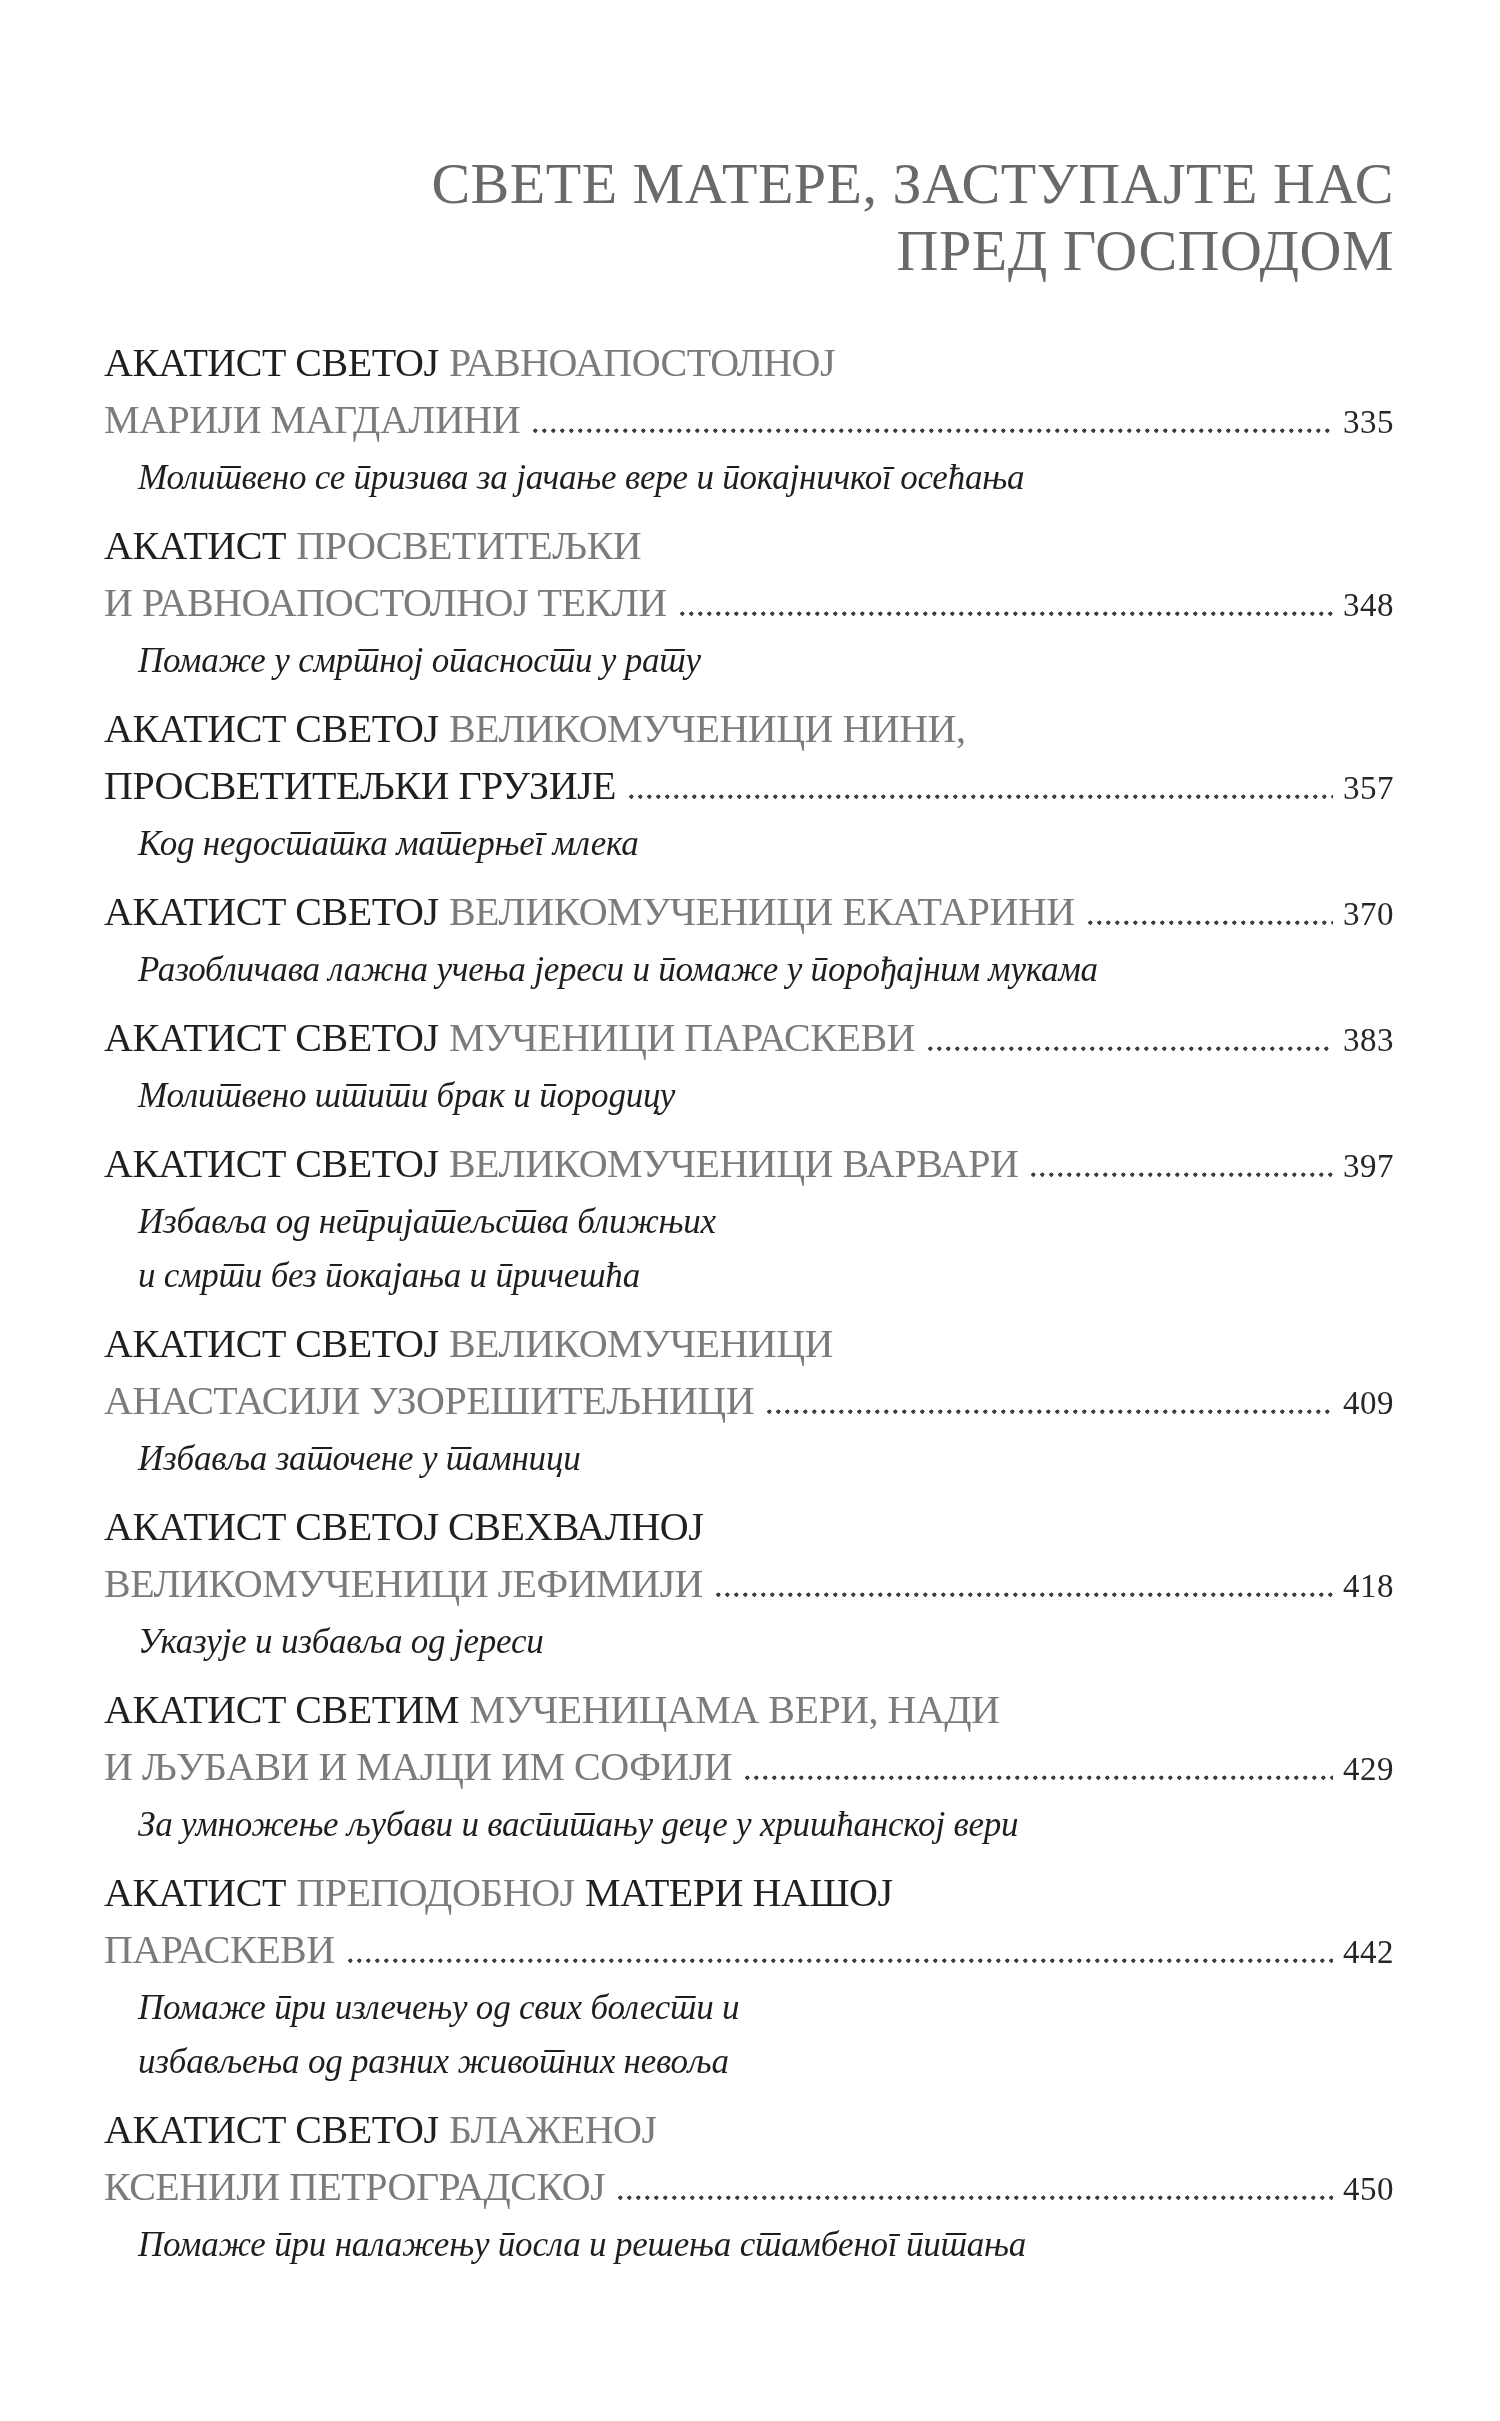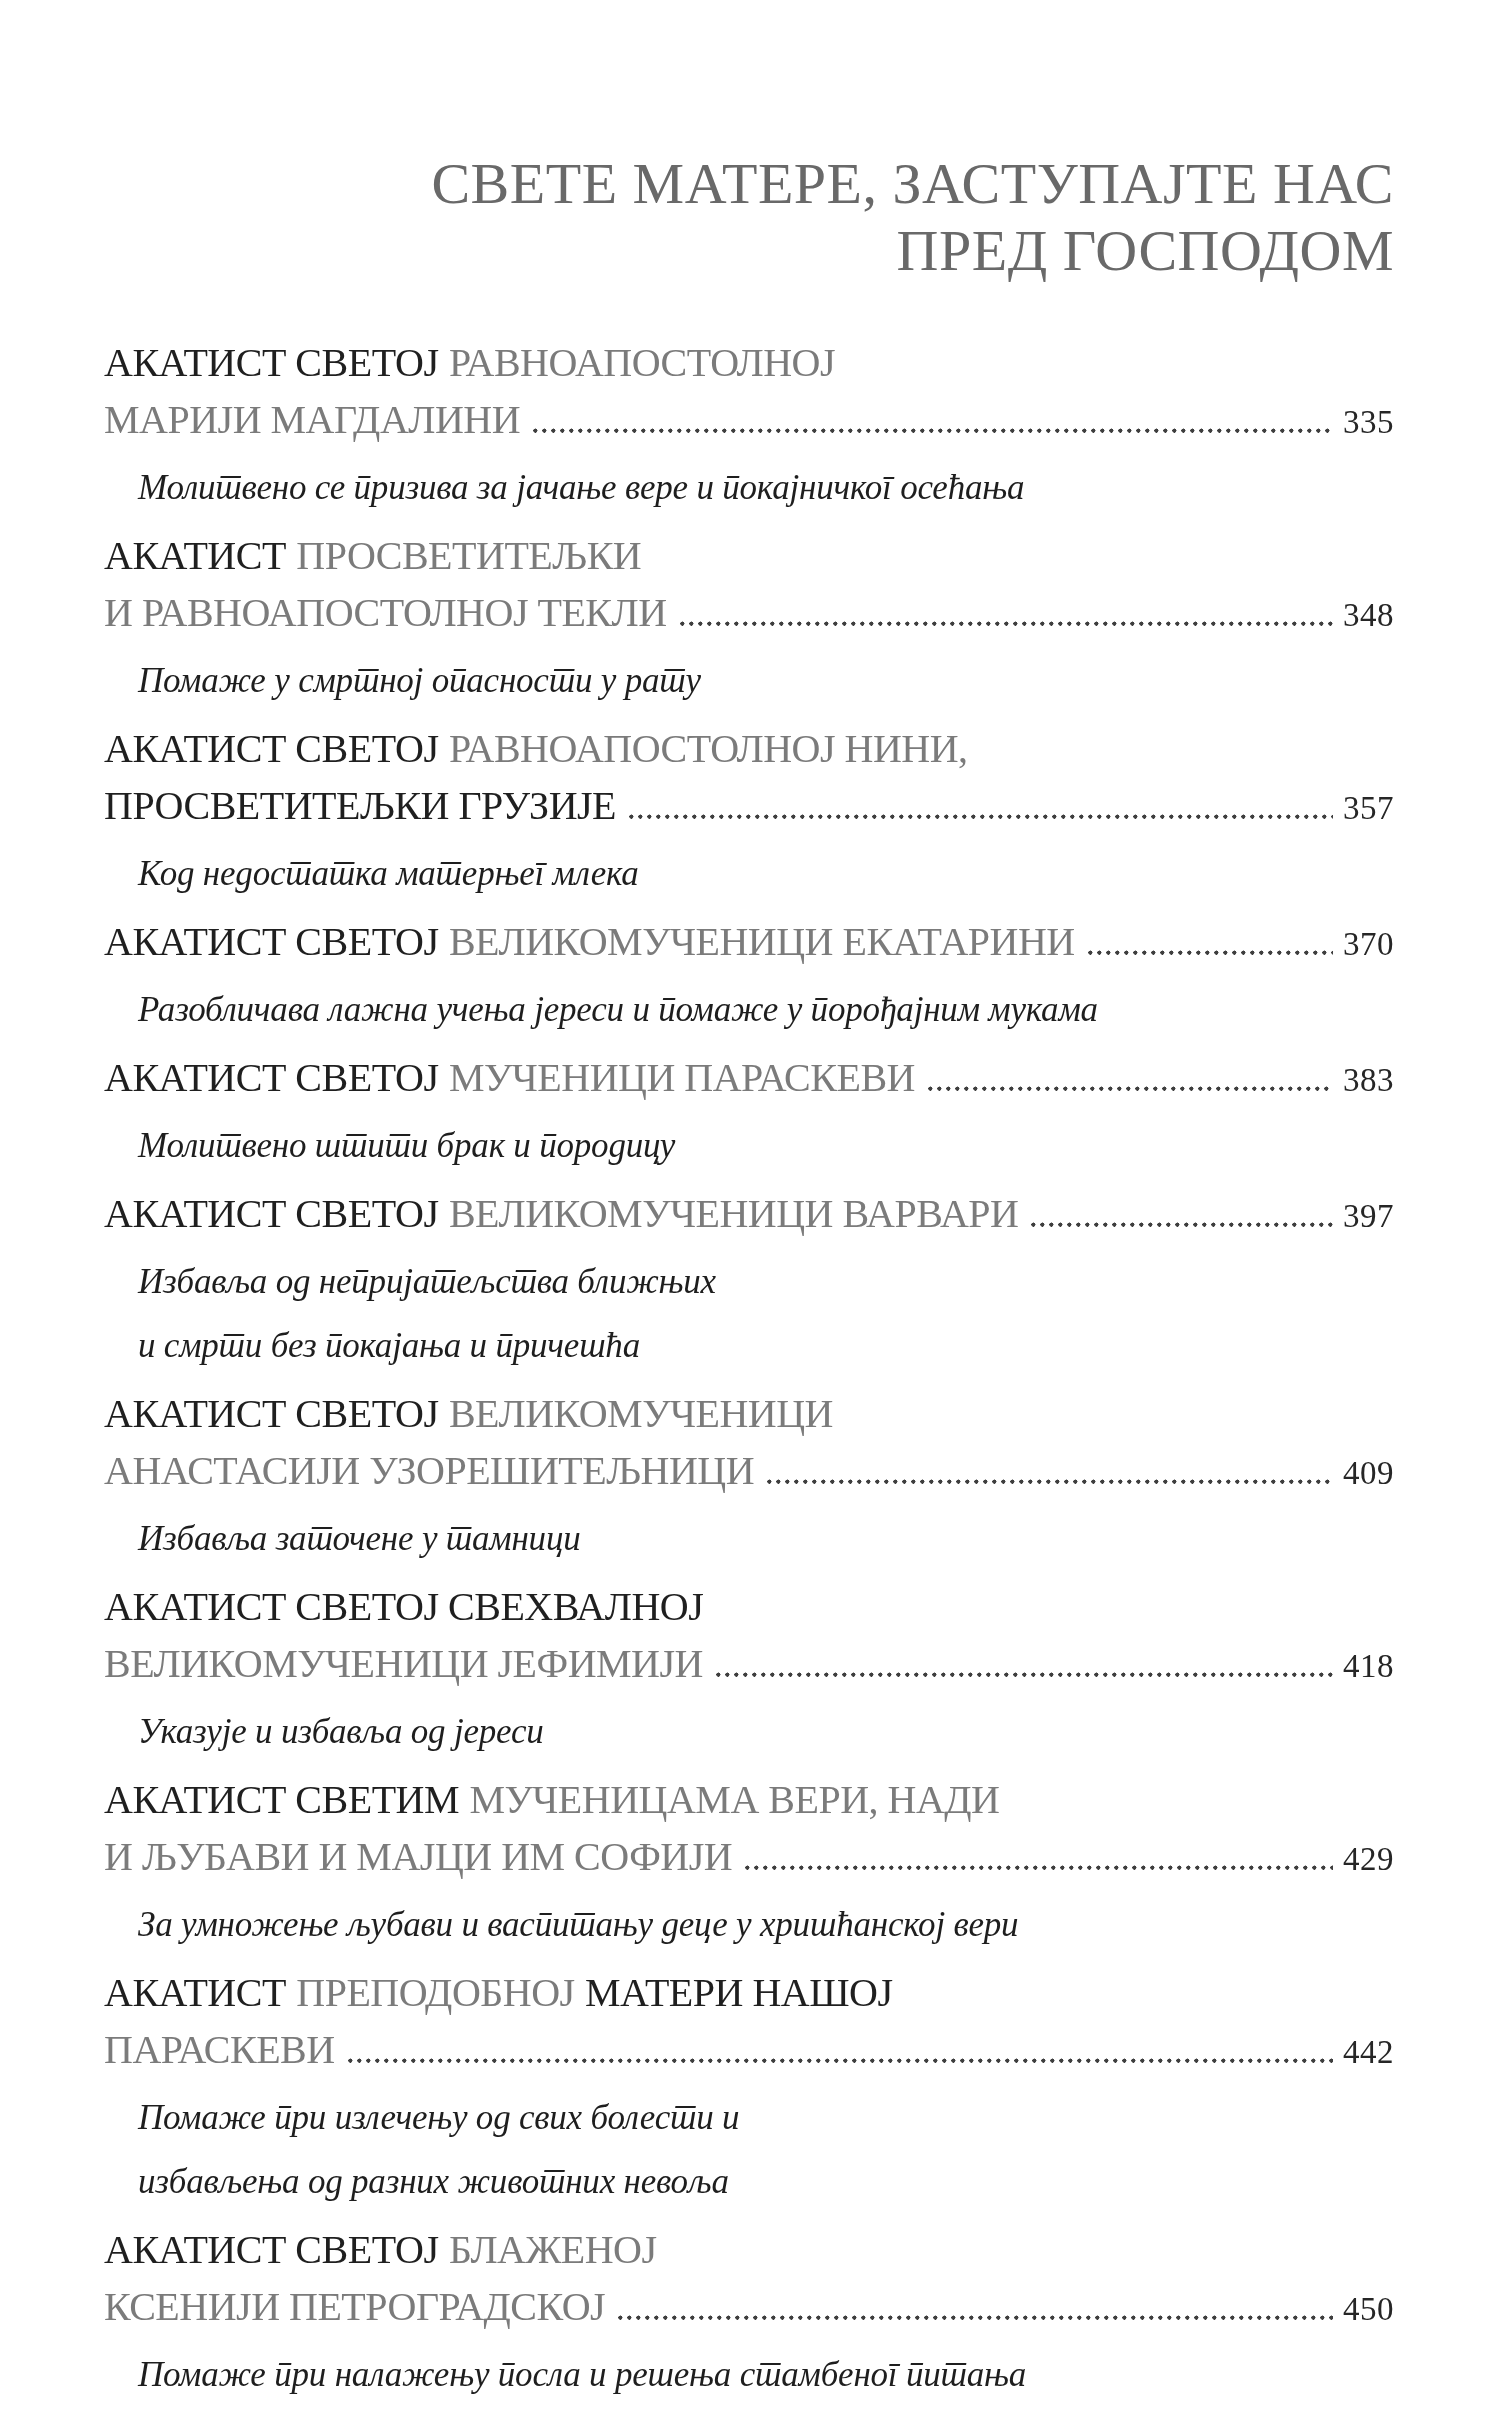--- a/index.html
+++ b/index.html
@@ -65,21 +65,20 @@
     font-size:33px;
     letter-spacing:0.5px;
   }
   .sub{
     font-style:italic;
     font-size:35px;
     line-height:54px;
     color:#1e1e1e;
     padding-left:34px;
     letter-spacing:-0.2px;
-    margin-top:10px;
   }
 </style>
 </head>
 <body>
 
 <div class="page">
   <h1 class="title">
     <span class="tline">СВЕТЕ МАТЕРЕ, ЗАСТУПАЈТЕ НАС</span>
     <span class="tline">ПРЕД ГОСПОДОМ</span>
   </h1>
@@ -104,21 +103,21 @@
         <div class="hline">
           <span class="seg gray">И РАВНОАПОСТОЛНОЈ ТЕКЛИ</span>
           <span class="leader"></span>
           <span class="pagenum">348</span>
         </div>
         <div class="sub">Помаже у смртној опасности у рату</div>
       </div>
       <div class="entry">
         <div class="hline">
           <span class="seg dark">АКАТИСТ СВЕТОЈ</span>
-          <span class="seg gray">РАВНОАПОСТОЛНОЈ НИНИ,</span>
+          <span class="seg gray">ВЕЛИКОМУЧЕНИЦИ НИНИ,</span>
         </div>
         <div class="hline">
           <span class="seg dark">ПРОСВЕТИТЕЉКИ ГРУЗИЈЕ</span>
           <span class="leader"></span>
           <span class="pagenum">357</span>
         </div>
         <div class="sub">Код недостатка матерњег млека</div>
       </div>
       <div class="entry">
         <div class="hline">

